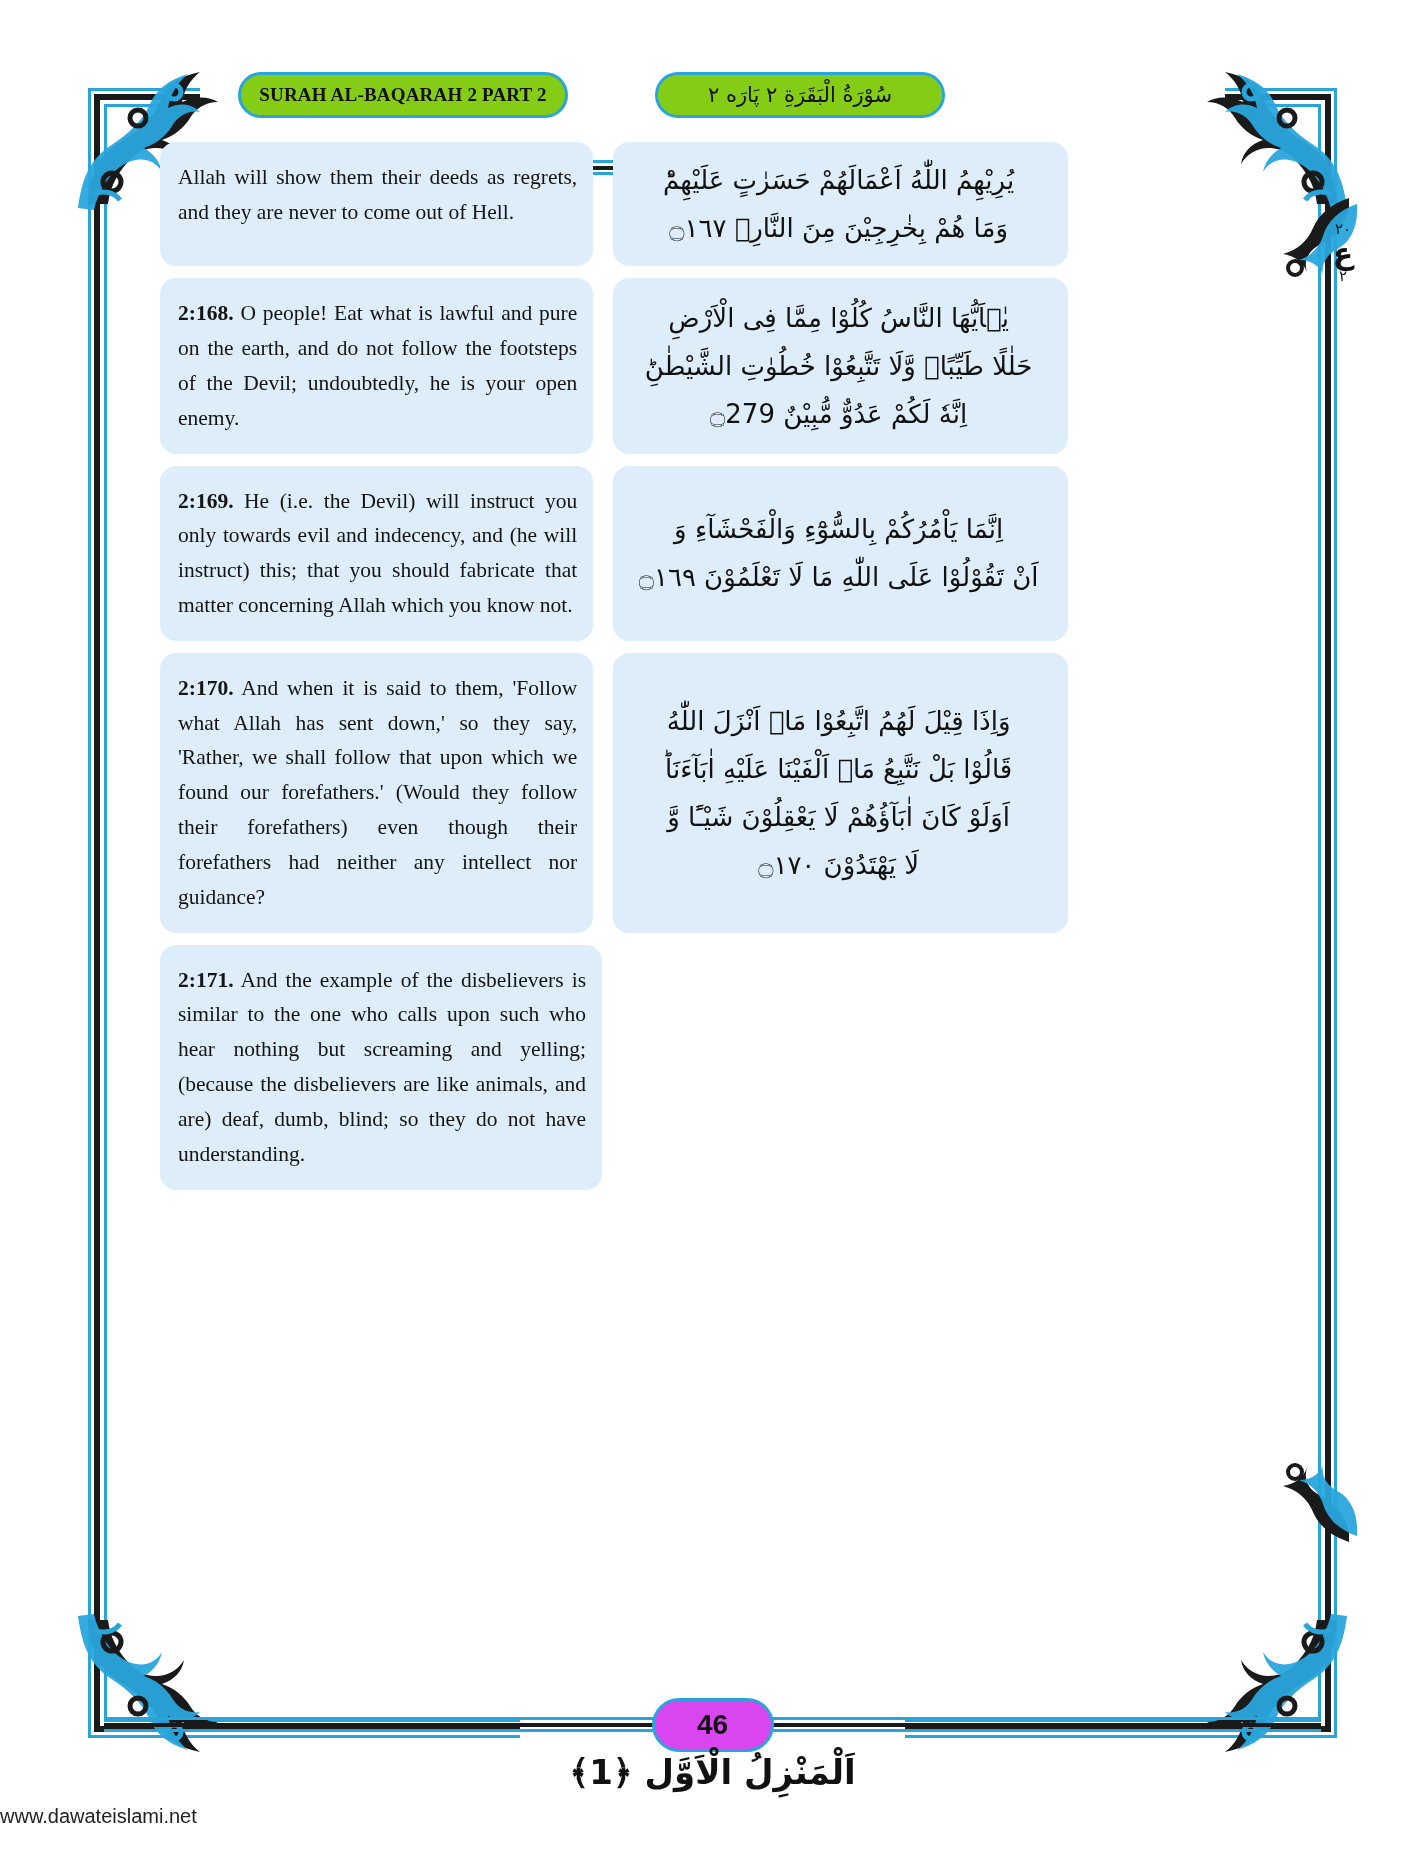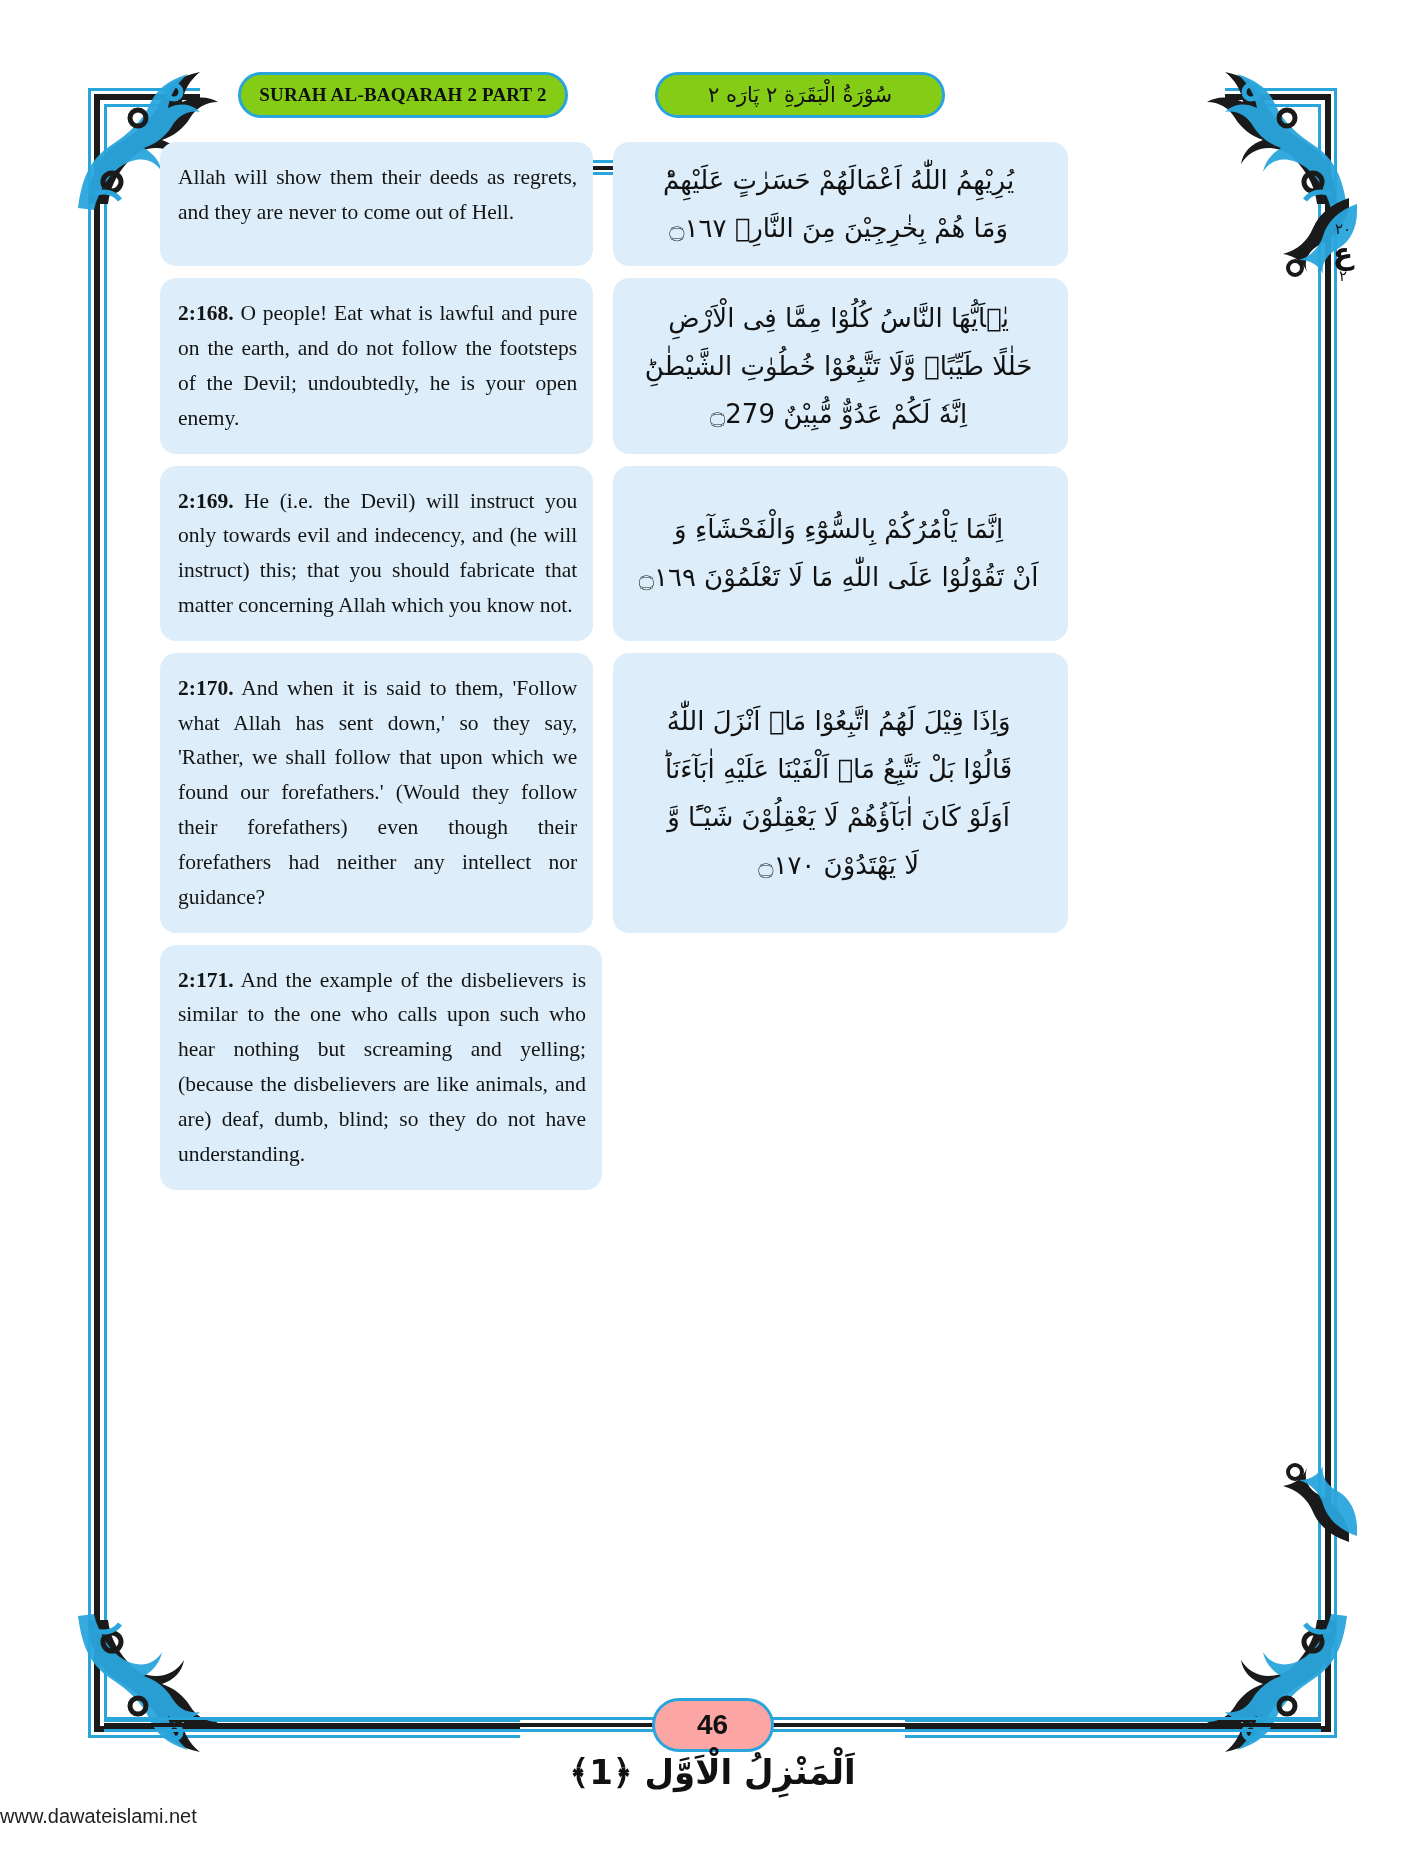--- a/index.html
+++ b/index.html
@@ -215,21 +215,21 @@
 
   .page-badge {
     position: absolute;
     left: 50%;
     transform: translateX(-50%);
     bottom: 98px;
     width: 122px;
     height: 54px;
     border: 3px solid #29a5dc;
     border-radius: 27px;
-    background: #fca5a5;
+    background: #d946ef;
     display: flex;
     align-items: center;
     justify-content: center;
     font-family: "Liberation Sans", sans-serif;
     font-weight: bold;
     font-size: 28px;
     color: #111;
     box-sizing: border-box;
   }
   .manzil {

